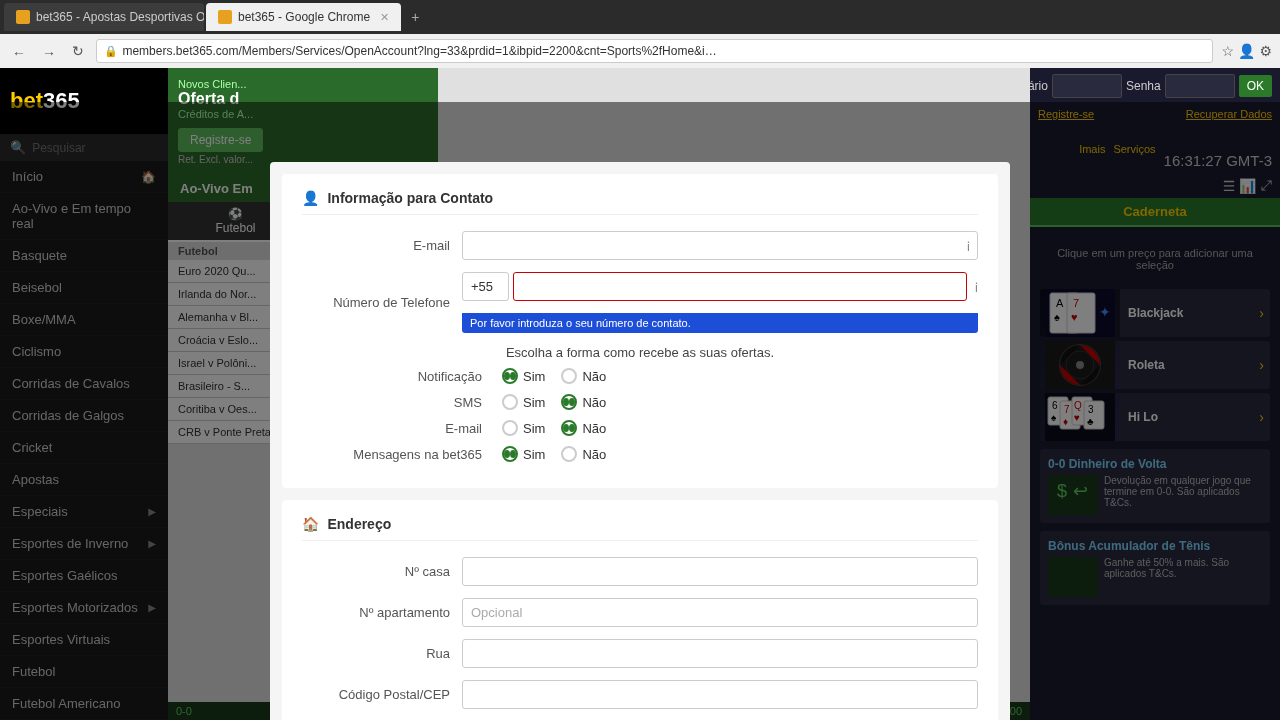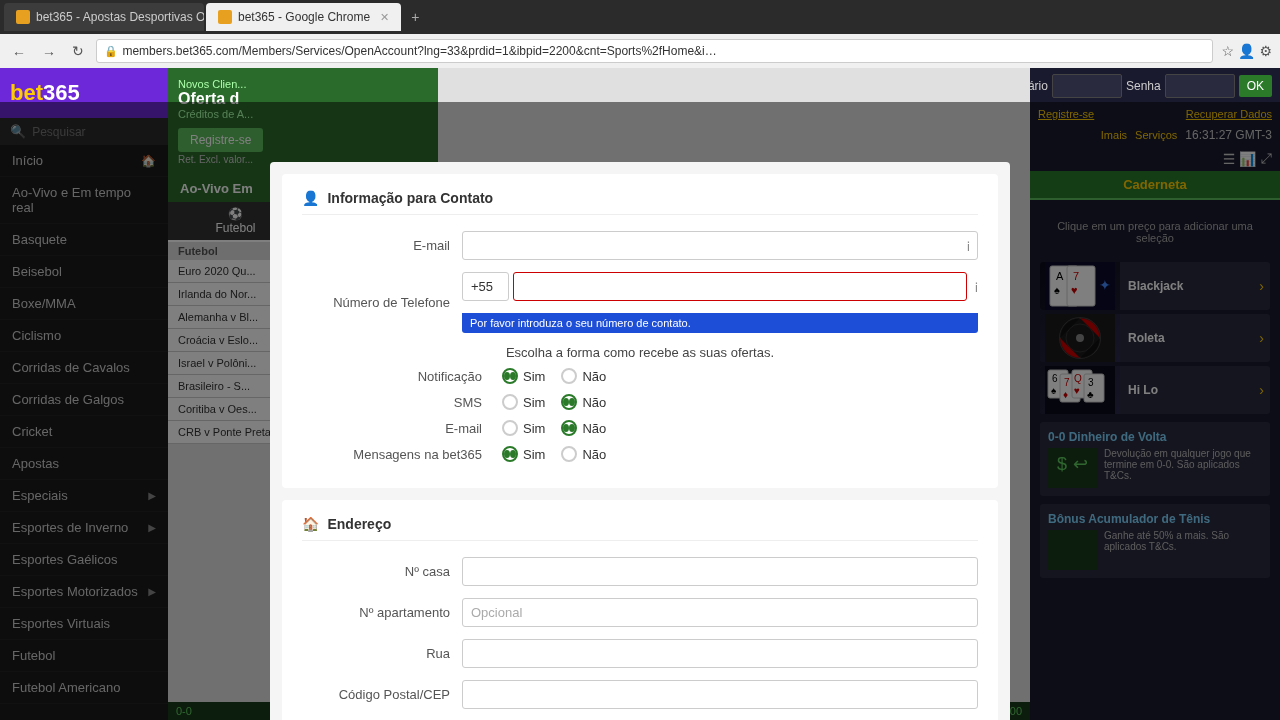--- a/index.html
+++ b/index.html
@@ -17,21 +17,21 @@
     .address-box { flex: 1; background: white; border: 1px solid #ccc; border-radius: 3px; height: 24px; display: flex; align-items: center; padding: 0 8px; font-size: 12px; color: #333; }
     .lock-icon { color: #777; margin-right: 4px; font-size: 11px; }
     .address-actions { display: flex; gap: 4px; }
     .addr-btn { background: none; border: none; cursor: pointer; color: #555; font-size: 14px; }
 
     
     .main-layout { display: flex; width: 1280px; height: 652px; overflow: hidden; }
 
     
     .sidebar { width: 168px; background: #1a1a1a; color: #ccc; flex-shrink: 0; overflow-y: auto; }
-    .sidebar-logo { padding: 12px 10px; background: #6d28d9; }
+    .sidebar-logo { padding: 20px 10px; background: #000000; }
     .logo-text { font-size: 22px; font-weight: bold; color: white; }
     .logo-text span { color: #f0f0f0; }
     .sidebar-search { display: flex; align-items: center; gap: 6px; padding: 6px 10px; background: #2a2a2a; }
     .sidebar-search input { background: none; border: none; color: #ccc; font-size: 12px; outline: none; flex: 1; }
     .sidebar-nav { }
     .sidebar-item { padding: 8px 12px; cursor: pointer; font-size: 13px; color: #ccc; border-bottom: 1px solid #222; display: flex; align-items: center; justify-content: space-between; }
     .sidebar-item .arrow { color: #888; font-size: 10px; }
 
     
     .middle-panel { width: 270px; background: #e0e0e0; flex-shrink: 0; overflow-y: auto; }
@@ -267,21 +267,21 @@
       <input type="password" class="right-input" style="">
       <button class="ok-btn">OK</button>
     </div>
     <div class="right-links">
       <span style="color:#ffcc00;font-size:11px;cursor:pointer;text-decoration:underline;">Registre-se</span>
       <span style="color:#ffcc00;font-size:11px;cursor:pointer;text-decoration:underline;">Recuperar Dados</span>
     </div>
     <div class="right-services">
       <button class="services-btn">Imais</button>
       <button class="services-btn">Serviços</button>
-      <span style="color:#ccc;font-size:12px;">16:31:27 GMT-3</span>
+      <span style="color:#ccc;font-size:15px;margin-top:24px;">16:31:27 GMT-3</span>
     </div>
     <div class="right-toolbar">
       <button class="toolbar-btn">☰</button>
       <button class="toolbar-btn">📊</button>
       <button class="toolbar-btn">⤢</button>
     </div>
     <div class="caderneta-tab">Caderneta</div>
     <div class="right-content">
       <div class="bet-hint">Clique em um preço para adicionar uma seleção</div>
 

